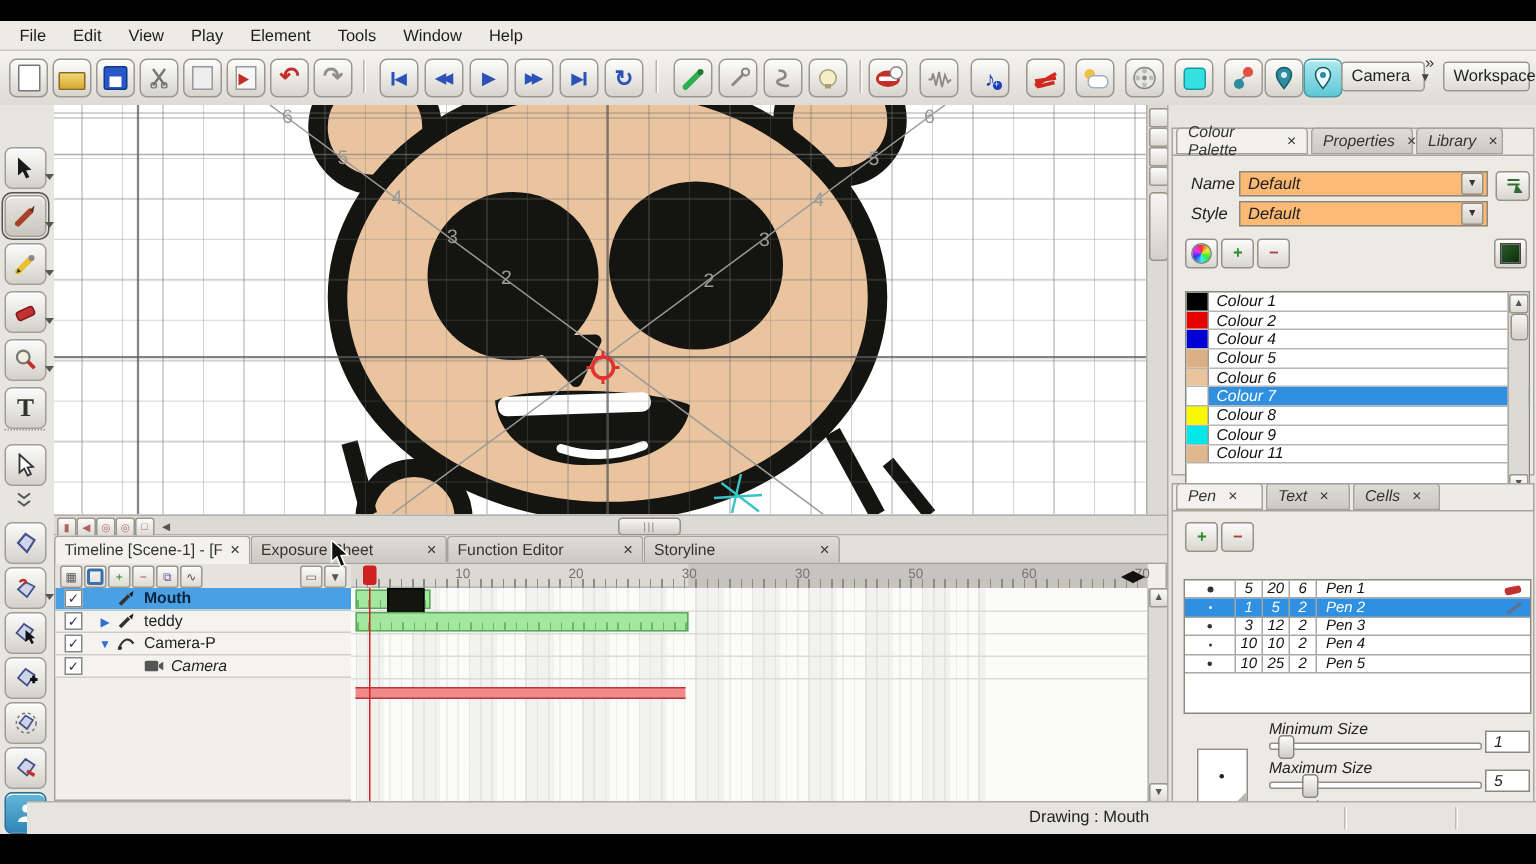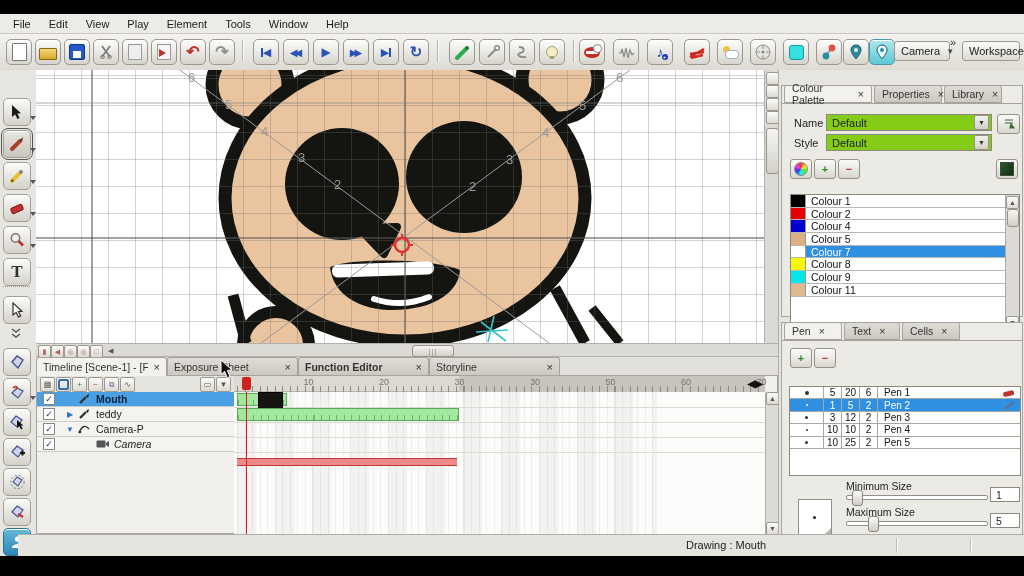--- a/index.html
+++ b/index.html
@@ -80,28 +80,28 @@
   .cell-black{position:absolute;background:#15150f;border:1px solid #000;}
   .cambar{position:absolute;height:6px;background:#ef8a8a;border-top:1px solid #c03535;border-bottom:1px solid #c03535;}
   #playhead{position:absolute;width:1px;background:#d02020;}
   #ph-top{position:absolute;width:9px;height:13px;background:#d02020;border-radius:2px;}
   #tl-vscroll{position:absolute;left:728px;top:16px;width:13px;height:143px;background:#dcdad4;border-left:1px solid #b2b0aa;box-sizing:border-box;}
   #tl-bottom{position:absolute;left:0;top:159px;width:742px;height:18px;background:#e2e0da;}
   .sarrow{position:absolute;width:12px;height:12px;border:1px solid #9a988f;border-radius:2px;background:linear-gradient(#fbfbfa,#dcdad2);
      display:flex;align-items:center;justify-content:center;font-size:7px;color:#555;top:2px;}
   
   #rpanel{position:absolute;left:778px;top:56px;width:246px;height:464px;background:#e7e5df;border-left:1px solid #aeaca6;box-sizing:border-box;}
-  .panel{position:absolute;left:2px;width:242px;background:#edebe6;border:1px solid #a8a6a0;box-sizing:border-box;}
+  .panel{position:absolute;left:2px;width:242px;background:#edebe6;border:1px solid #a8a6a0;box-sizing:border-box;font-style:italic;}
   .ptab{position:absolute;top:-1px;height:18px;border:1px solid #a5a39b;border-radius:3px 3px 0 0;
        background:linear-gradient(#dedcd6,#ccc9c2);display:flex;align-items:center;padding:0 7px;box-sizing:border-box;font-size:10.5px;color:#333;}
   .ptab.active{background:#f2f1ee;z-index:2;}
   .ptab .x{margin-left:8px;}
   .panel-body{position:absolute;left:0;top:17px;right:0;bottom:0;background:#eceae5;border-top:1px solid #a5a39b;}
   .flabel{position:absolute;font-size:11px;color:#222;}
-  .combo{position:absolute;height:17px;background:#84cc16;border:1px solid #8a887f;display:flex;align-items:center;justify-content:space-between;padding:0 2px 0 5px;box-sizing:border-box;font-size:11px;}
+  .combo{position:absolute;height:17px;background:#fdba74;border:1px solid #8a887f;display:flex;align-items:center;justify-content:space-between;padding:0 2px 0 5px;box-sizing:border-box;font-size:11px;}
   .combo .dd{width:13px;height:13px;background:linear-gradient(#f2f1ee,#d2d0c8);border:1px solid #979289;border-radius:2px;display:flex;align-items:center;justify-content:center;font-size:7px;color:#333;}
   .sqbtn{position:absolute;width:20px;height:18px;border:1px solid #979289;border-radius:3px;background:linear-gradient(#fbfbfa,#d8d6ce);display:flex;align-items:center;justify-content:center;}
   #colour-list{position:absolute;left:8px;top:90px;width:228px;height:137px;background:#fff;border:1px solid #8a887f;overflow:hidden;}
   .crow{position:relative;width:100%;height:12.7px;border-bottom:1px solid #b8b6b0;display:flex;align-items:center;box-sizing:border-box;}
   .crow .sw{width:14px;height:100%;border-right:1px solid #999;}
   .crow .cn{font-size:10.5px;margin-left:5px;color:#111;}
   .crow.sel{background:#2f8fe0;}
   .crow.sel .cn{color:#fff;}
   #clist-scroll{position:absolute;right:0;top:0;width:13px;height:135px;background:#dcdad4;border-left:1px solid #aaa8a2;}
   
@@ -467,21 +467,21 @@
       <div id="tl-tabs">
           <div class="tab active" style="left: 0px; width: 131px;">
             <span style="overflow: hidden; white-space: nowrap;">Timeline [Scene-1] - [Frame 2]</span>
             <span class="x">×</span>
           </div>
           <div class="tab" style="left: 131px; width: 131px;">
             <span style="overflow: hidden; white-space: nowrap;">Exposure Sheet</span>
             <span class="x">×</span>
           </div>
           <div class="tab" style="left: 262px; width: 131px;">
-            <span style="overflow: hidden; white-space: nowrap; font-weight: bold;">Function Editor</span>
+            <span style="overflow: hidden; white-space: nowrap;">Function Editor</span>
             <span class="x">×</span>
           </div>
           <div class="tab" style="left: 393px; width: 131px;">
             <span style="overflow: hidden; white-space: nowrap;">Storyline</span>
             <span class="x">×</span>
           </div>
         </div>
       <div id="tl-body">
         <div id="tl-ltoolbar">
           <div class="tl-tbtn" style="left:3px;">▦</div>
@@ -649,20 +649,24 @@
                 <span class="sw" style="background: rgb(230, 0, 0);"></span>
                 <span class="cn">Colour 2</span>
               </div>
               <div class="crow">
                 <span class="sw" style="background: rgb(0, 0, 212);"></span>
                 <span class="cn">Colour 4</span>
               </div>
               <div class="crow">
                 <span class="sw" style="background: rgb(220, 176, 132);"></span>
                 <span class="cn">Colour 5</span>
+              </div>
+              <div class="crow">
+                <span class="sw" style="background: rgb(233, 196, 156);"></span>
+                <span class="cn">Colour 6</span>
               </div>
               <div class="crow sel">
                 <span class="sw" style="background: rgb(255, 255, 255);"></span>
                 <span class="cn">Colour 7</span>
               </div>
               <div class="crow">
                 <span class="sw" style="background: rgb(248, 248, 0);"></span>
                 <span class="cn">Colour 8</span>
               </div>
               <div class="crow">

